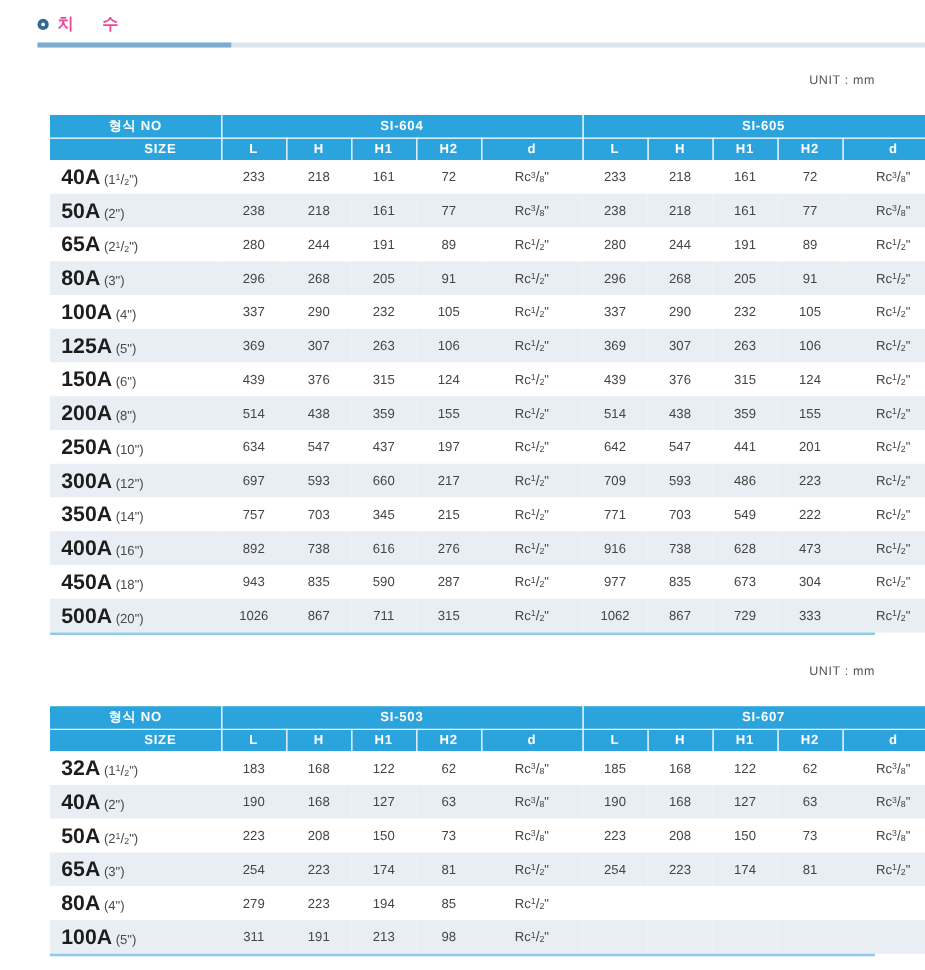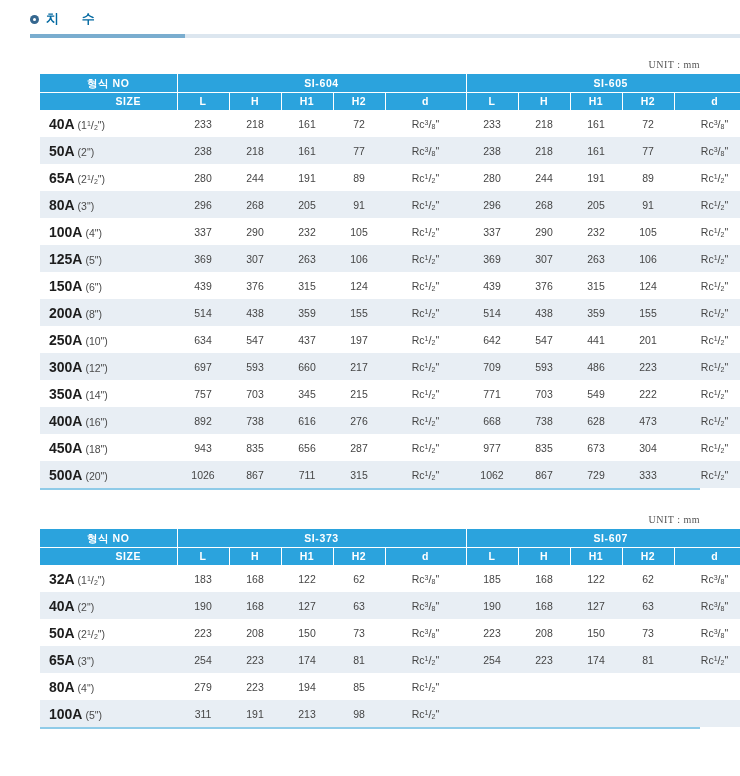--- a/index.html
+++ b/index.html
@@ -40,21 +40,21 @@
     left: 3px;
     top: 3px;
     width: 3px;
     height: 3px;
     border-radius: 50%;
     background: #ffffff;
   }
   .head-title {
     font-size: 13px;
     font-weight: bold;
-    color: #0369a1;
+    color: #ec4899;
     letter-spacing: 3px;
     white-space: pre;
   }
   .head-rule {
     margin: 6px 0 0 0;
     width: 710px;
     height: 4px;
     background: #dce6ef;
     position: relative;
   }
@@ -71,23 +71,22 @@
   
   .table-block {
     margin: 0 auto;
     width: 660px;
   }
   .unit-label {
     text-align: right;
     font-size: 10px;
     color: #555555;
     letter-spacing: .5px;
-    padding-bottom: 4px;
+    padding-bottom: 22px;
     white-space: pre;
-    font-family: Liberation Serif, serif;
   }
   table.spec {
     border-collapse: collapse;
     width: 660px;
     table-layout: fixed;
   }
   table.spec th,
   table.spec td {
     padding: 0;
     margin: 0;
@@ -125,21 +124,21 @@
   table.spec tbody tr:nth-child(odd) td {
     background: #ffffff;
   }
   table.spec tbody td.size {
     text-align: left;
     padding-left: 9px;
     color: #2b2b2b;
   }
   td.size .nom {
     font-weight: bold;
-    font-size: 14px;
+    font-size: 17px;
     color: #1d1d1d;
   }
   td.size .inch {
     font-size: 10.5px;
     color: #4a4a4a;
   }
 
   
   .table-bottom-rule {
     width: 660px;
@@ -368,31 +367,31 @@
           <td>222</td>
           <td>Rc<span class="frac"><sup>1</sup><span class="slash">/</span><sub>2</sub></span>"</td>
         </tr>
         <tr>
           <td class="size"><span class="nom">400A</span> <span class="inch">(16")</span></td>
           <td>892</td>
           <td>738</td>
           <td>616</td>
           <td>276</td>
           <td>Rc<span class="frac"><sup>1</sup><span class="slash">/</span><sub>2</sub></span>"</td>
-          <td>668</td>
+          <td>916</td>
           <td>738</td>
           <td>628</td>
           <td>473</td>
           <td>Rc<span class="frac"><sup>1</sup><span class="slash">/</span><sub>2</sub></span>"</td>
         </tr>
         <tr>
           <td class="size"><span class="nom">450A</span> <span class="inch">(18")</span></td>
           <td>943</td>
           <td>835</td>
-          <td>656</td>
+          <td>590</td>
           <td>287</td>
           <td>Rc<span class="frac"><sup>1</sup><span class="slash">/</span><sub>2</sub></span>"</td>
           <td>977</td>
           <td>835</td>
           <td>673</td>
           <td>304</td>
           <td>Rc<span class="frac"><sup>1</sup><span class="slash">/</span><sub>2</sub></span>"</td>
         </tr>
         <tr>
           <td class="size"><span class="nom">500A</span> <span class="inch">(20")</span></td>
@@ -426,21 +425,21 @@
         <col class="c-d">
       <col class="c-num">
         <col class="c-num">
         <col class="c-num">
         <col class="c-num">
         <col class="c-d">
     </colgroup>
     <thead>
       <tr class="r1">
         <th class="model">형식 NO</th>
-        <th class="model" colspan="5">SI-373</th>
+        <th class="model" colspan="5">SI-503</th>
         <th class="model" colspan="5">SI-607</th>
       </tr>
       <tr class="r2">
         <th class="sizehead">SIZE</th>
         <th>L</th>
         <th>H</th>
         <th>H1</th>
         <th>H2</th>
         <th>d</th>
         <th>L</th>

